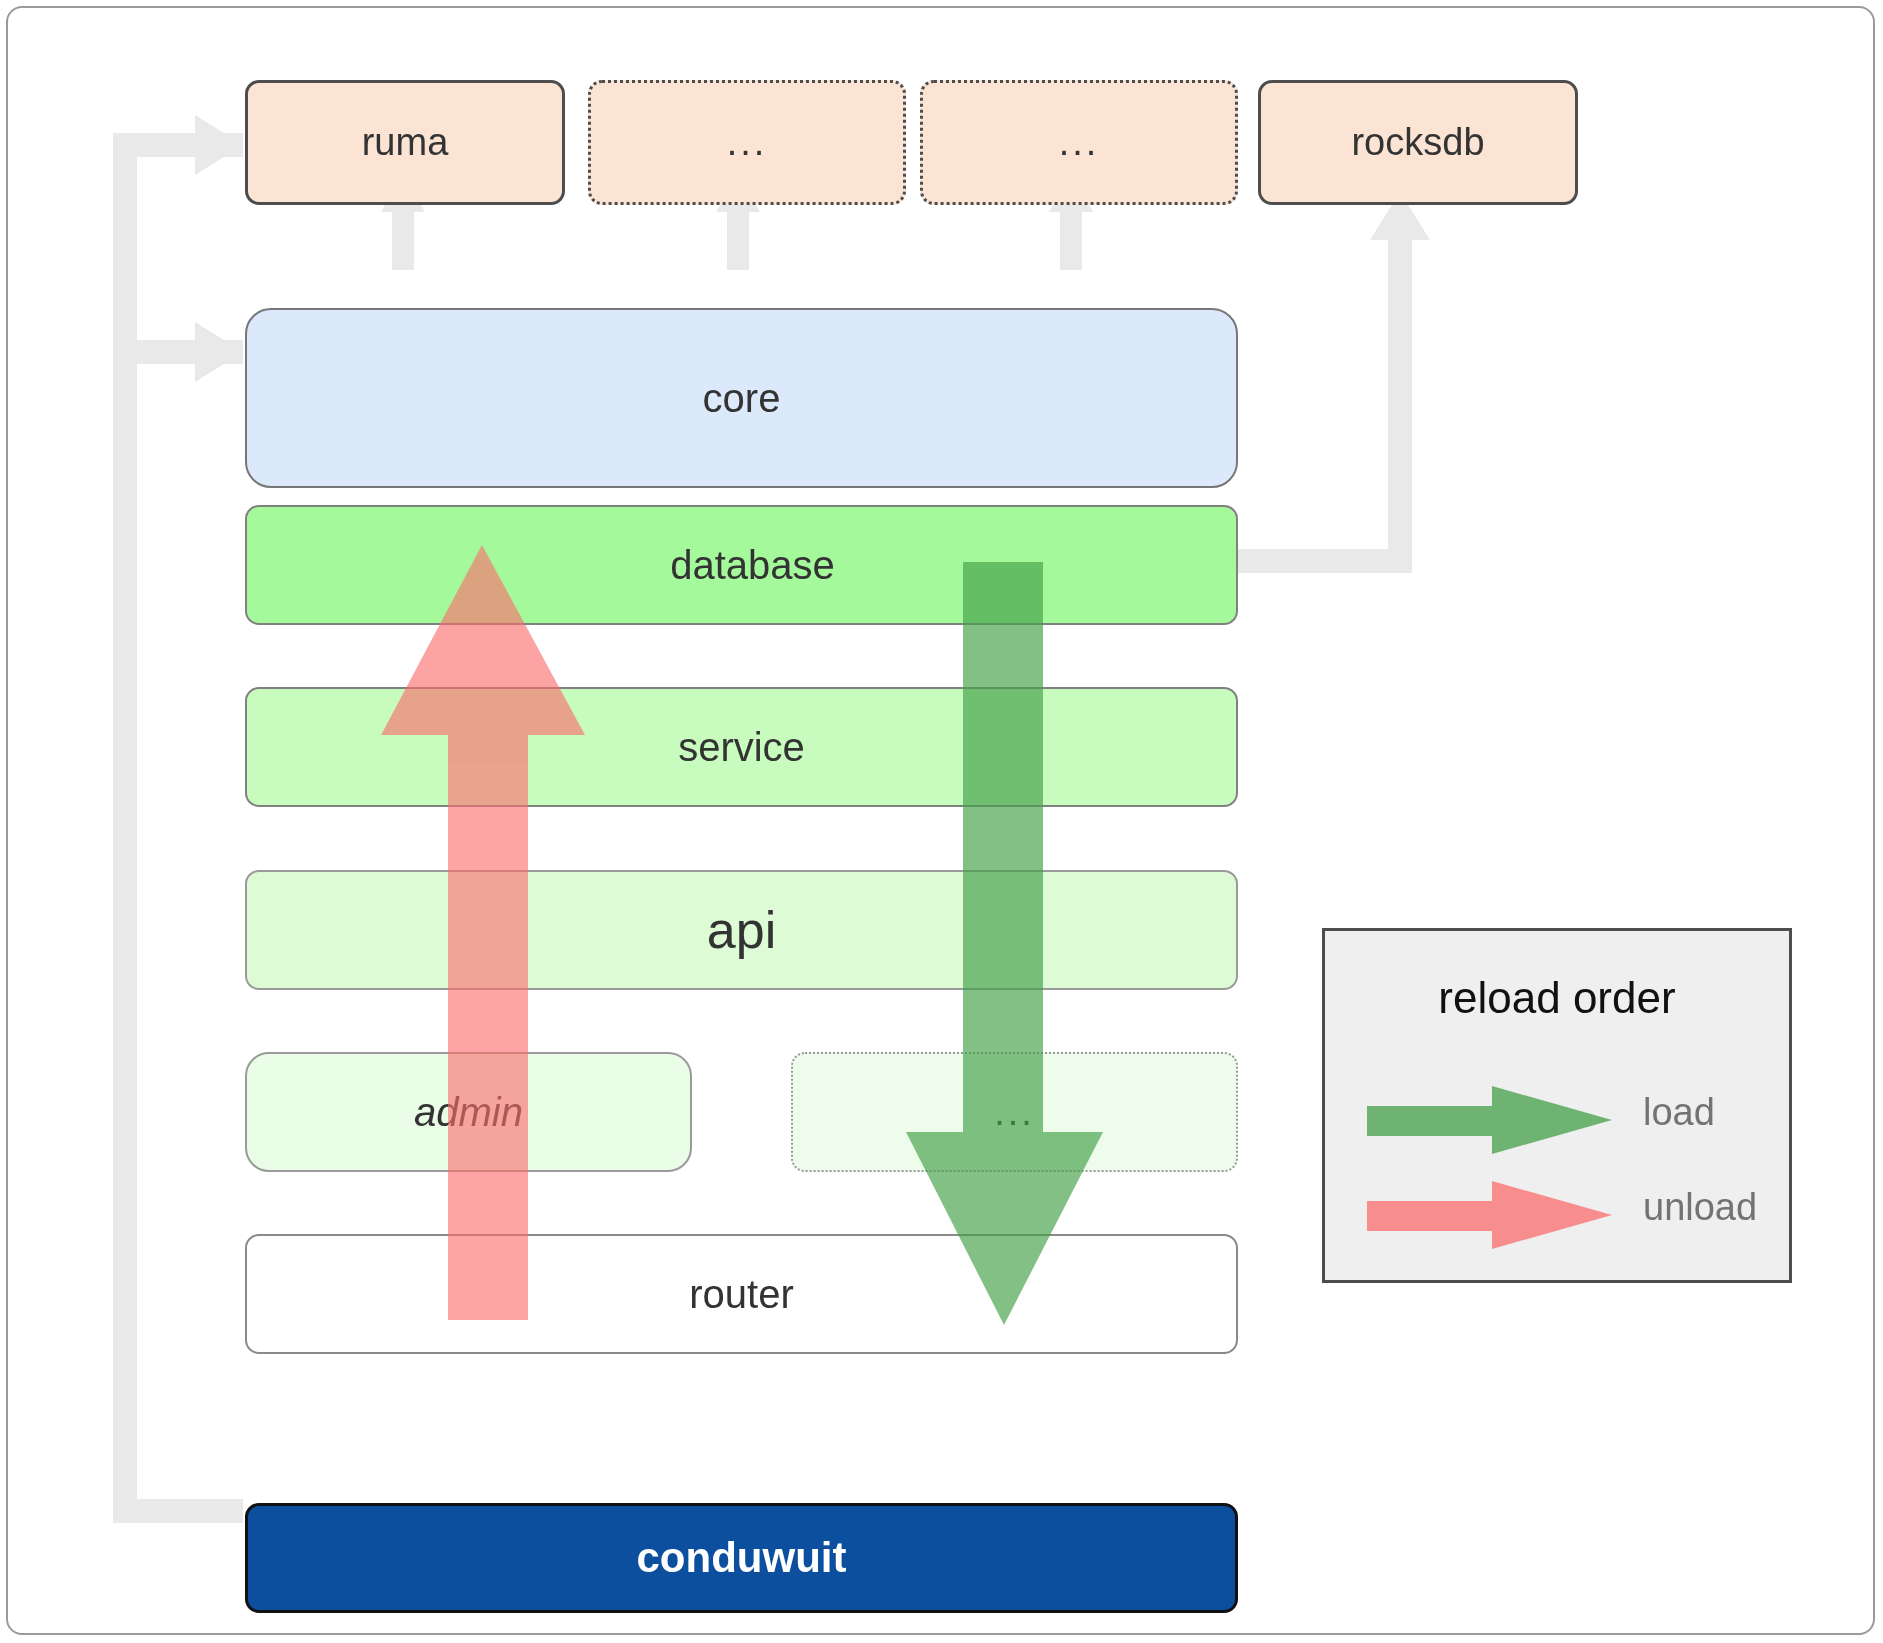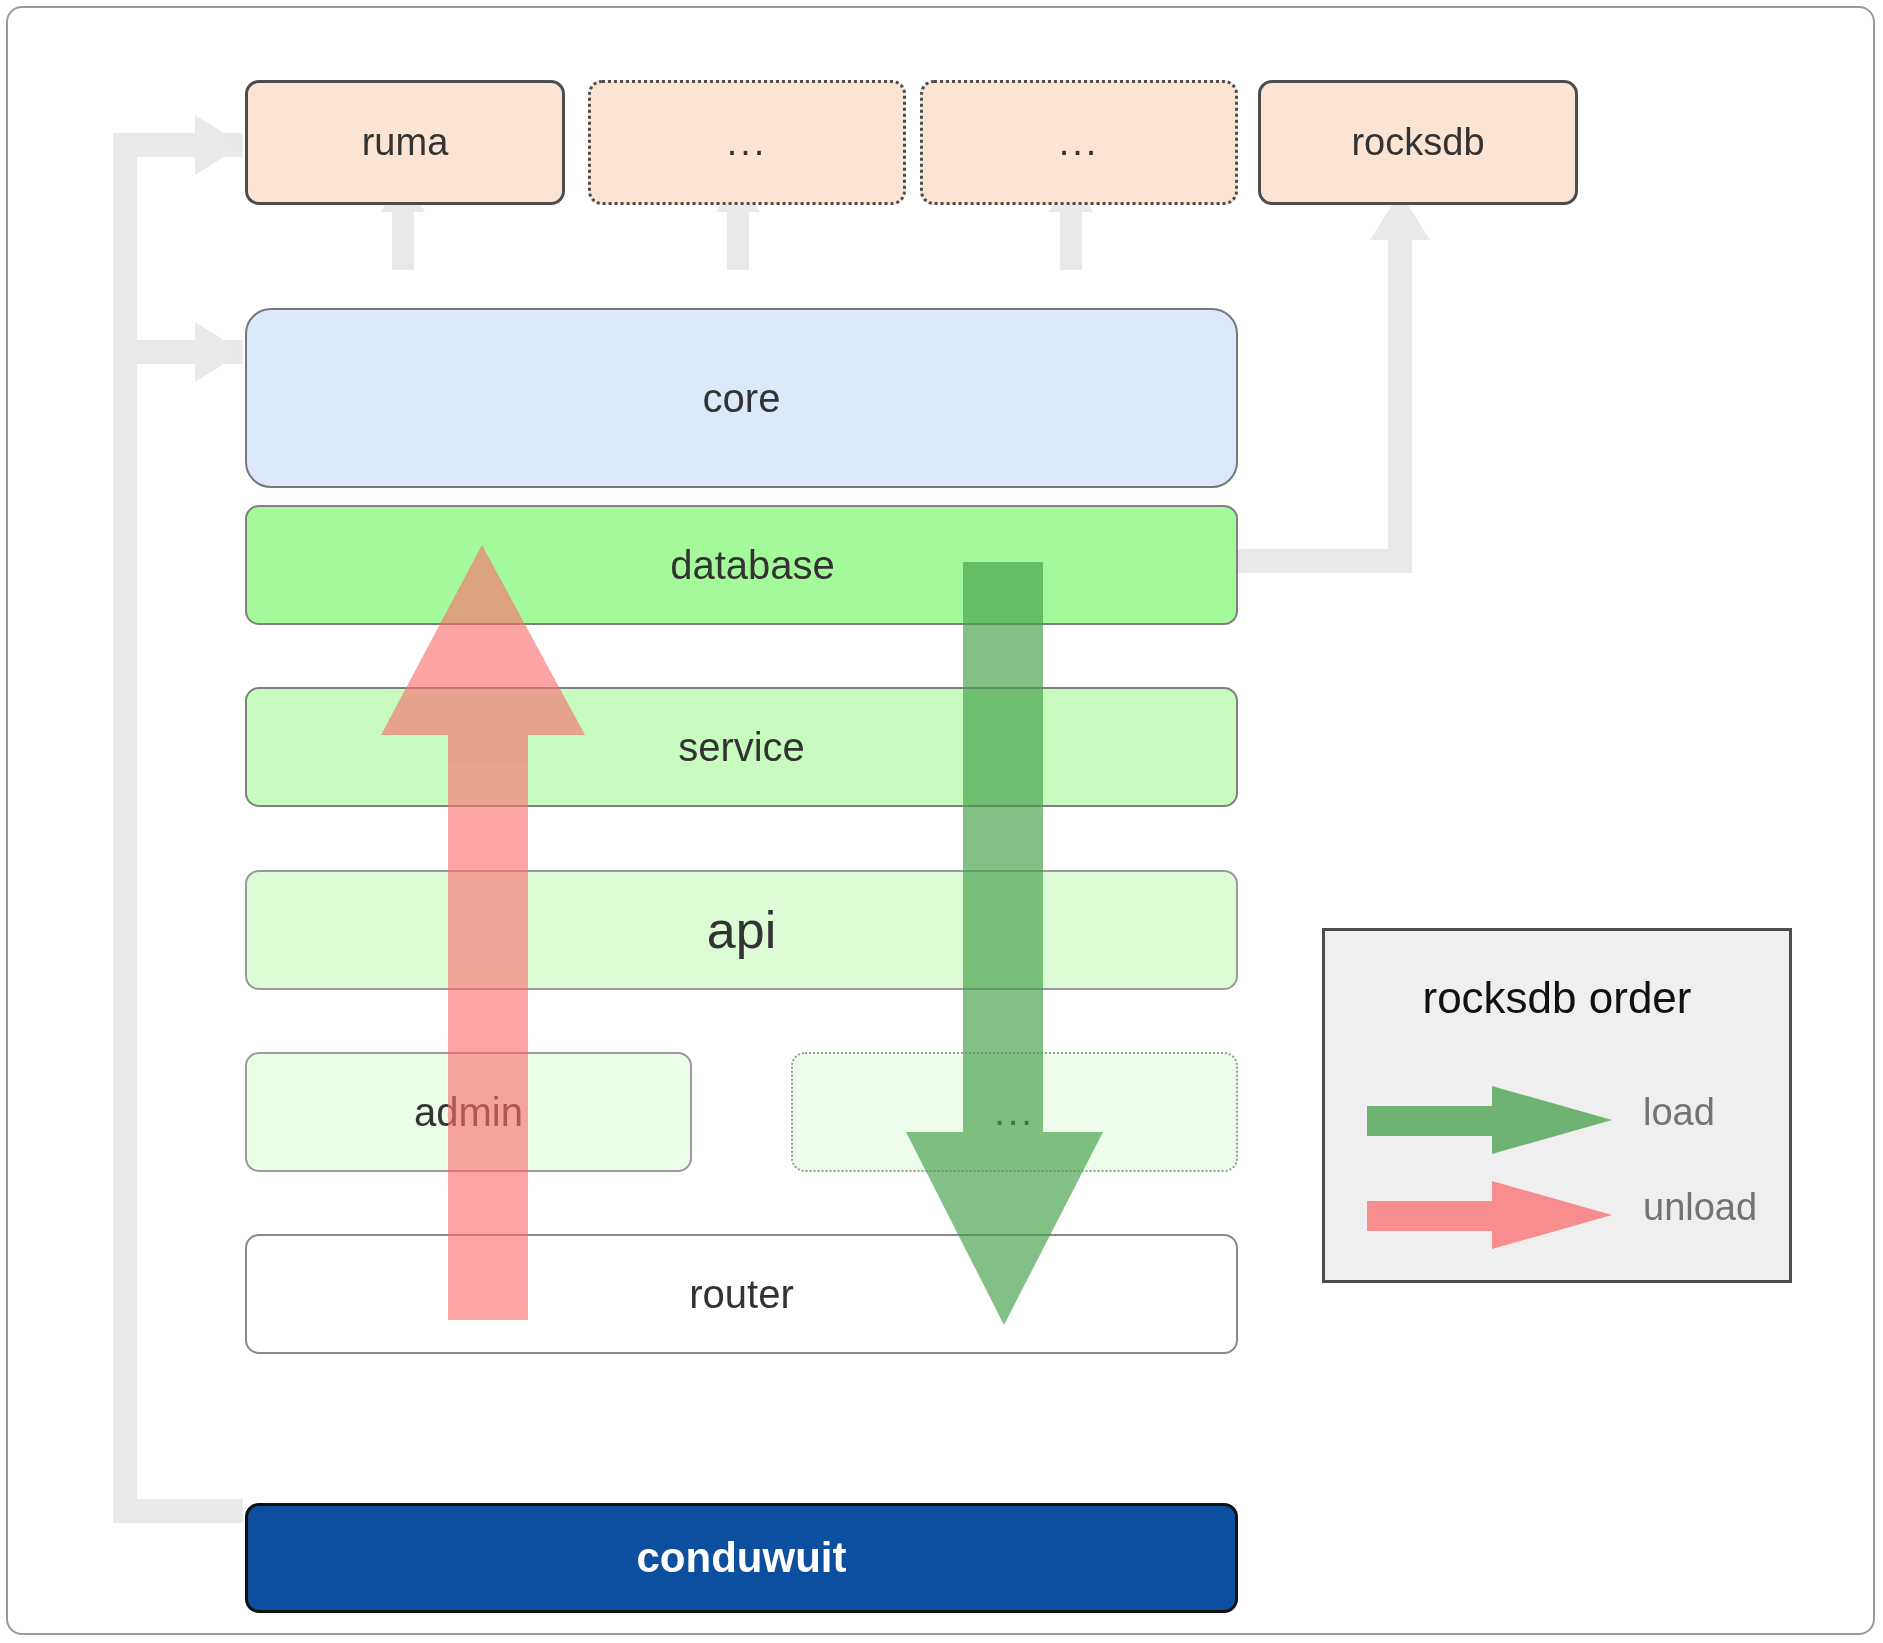--- a/index.html
+++ b/index.html
@@ -37,21 +37,21 @@
   .database{
     background:#a4f99a;border:2px solid #808080;border-radius:14px;font-size:40px;padding-left:22px;
   }
   .service{
     background:#c8fbbe;border:2px solid #808080;border-radius:14px;font-size:40px;
   }
   .api{
     background:#ddfcd6;border:2px solid #9a9a9a;border-radius:14px;font-size:52px;
   }
   .admin{
-    background:#eafde6;border:2px solid #9a9a9a;border-radius:14px;font-size:40px;
+    background:#eafde6;border:2px solid #9a9a9a;border-radius:24px;font-size:40px;font-style:italic;
   }
   .etc-low{
     background:#eefdeb;border:2px dotted #9a9a9a;border-radius:14px;font-size:36px;
   }
   .router{
     background:#ffffff;border:2px solid #8a8a8a;border-radius:14px;font-size:40px;
   }
   .conduwuit{
     background:#0b4f9e;border:3px solid #111111;border-radius:14px;
     font-size:42px;font-weight:bold;color:#ffffff;margin-top:48px;
@@ -169,21 +169,21 @@
       <polygon points="482,545 585,735 381,735" fill="#fb6d6d"></polygon>
     </g>
 
     <g opacity="0.66">
       <rect x="963" y="562" width="80" height="600" fill="#43a047"></rect>
       <polygon points="1004,1325 906,1132 1103,1132" fill="#43a047"></polygon>
     </g>
   </svg>
 
   <div class="legend" style="left:1322px;top:928px;width:470px;height:355px;">
-    <div class="legend-title">rocksdb order</div>
+    <div class="legend-title">reload order</div>
 
     <svg style="position:absolute;left:42px;top:143px;width:250px;height:90px;" viewBox="0 0 250 90">
       <g opacity="0.75">
         <rect x="0" y="32" width="160" height="30" fill="#43a047"></rect>
         <polygon points="245,46 125,12 125,80" fill="#43a047"></polygon>
       </g>
     </svg>
     <div class="legend-label" style="left:318px;top:160px;">load</div>
 
     <svg style="position:absolute;left:42px;top:238px;width:250px;height:90px;" viewBox="0 0 250 90">

